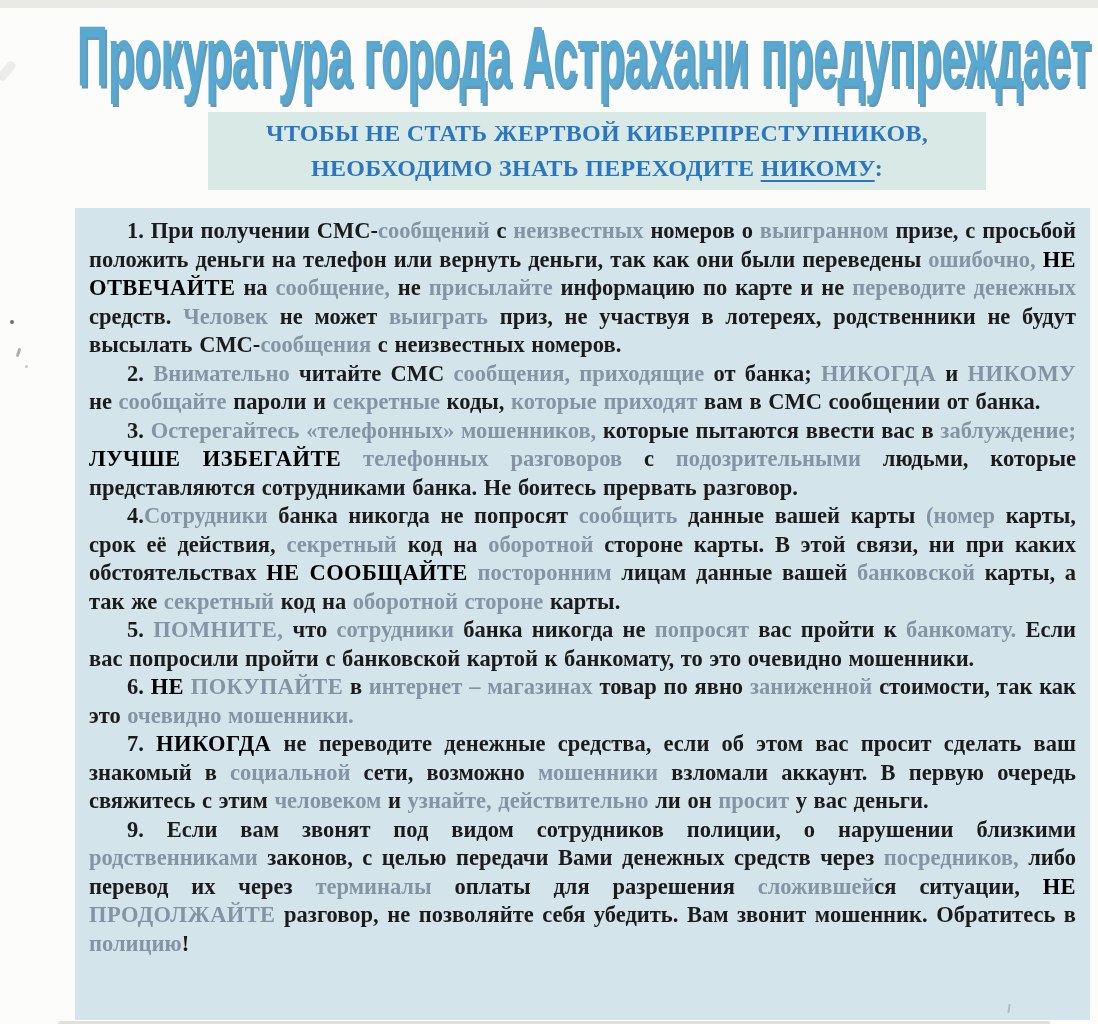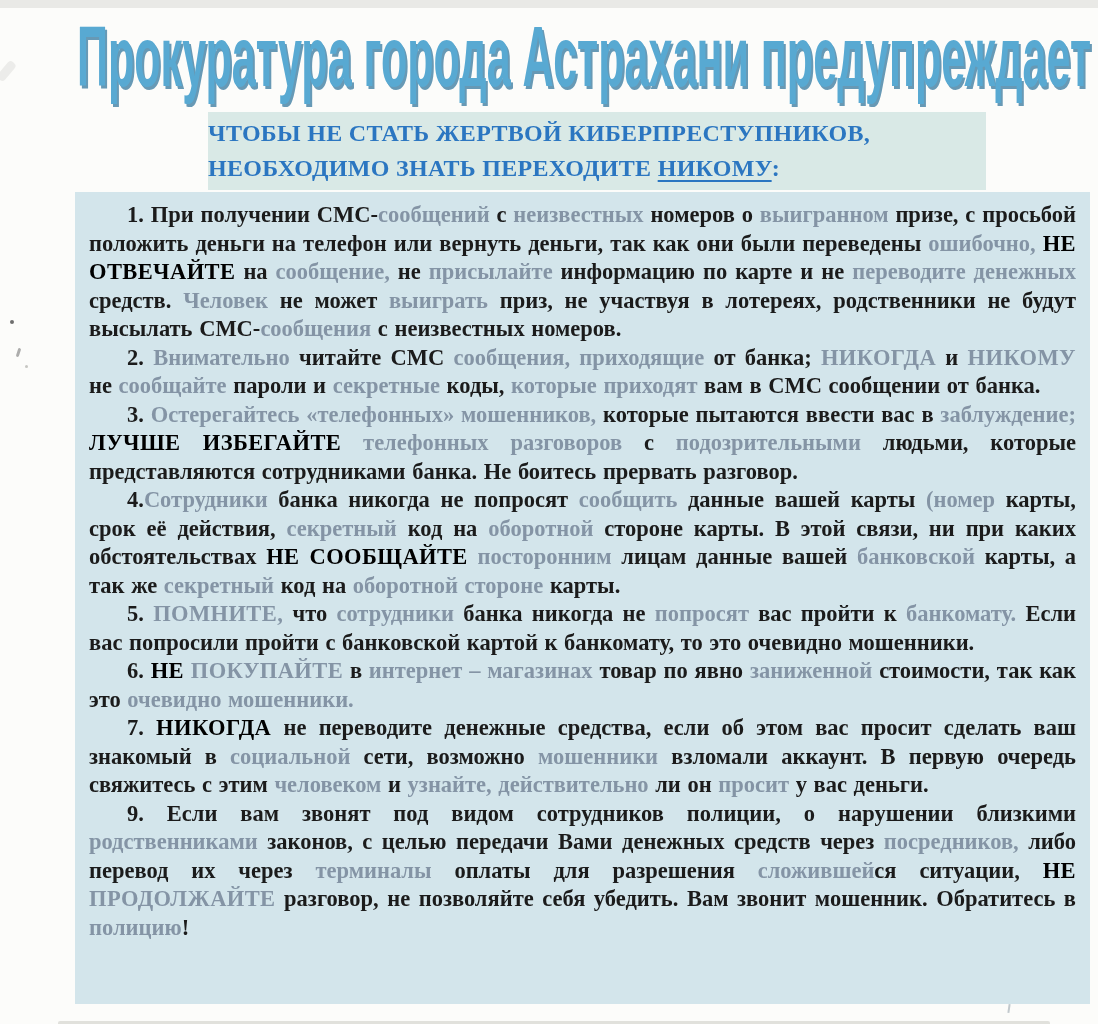--- a/index.html
+++ b/index.html
@@ -24,34 +24,34 @@
   }
   .title-wrap{
     position:absolute;left:74px;top:2px;width:1024px;height:100px;
   }
   .title-wrap svg{display:block;}
   .title-main{fill:var(--title-blue);}
   .title-shadow{fill:var(--title-shadow);opacity:.75;}
   .subtitle-box{
     position:absolute;left:208px;top:104px;width:778px;height:78px;
     background:var(--subtitle-bg);
-    display:flex;flex-direction:column;justify-content:center;align-items:flex-start;
+    display:flex;flex-direction:column;justify-content:center;align-items:center;
     text-align:center;
     color:var(--subtitle-text);
     font-family:"Liberation Serif", serif;
     font-weight:700;font-size:24px;line-height:35px;
     letter-spacing:.3px;
   }
   .subtitle-box .u{
     text-decoration:underline;
     text-decoration-thickness:2px;
     text-underline-offset:4px;
   }
   .rules-panel{
-    position:absolute;left:75px;top:184px;width:1015px;height:812px;
+    position:absolute;left:75px;top:200px;width:1015px;height:812px;
     background:var(--rules-bg);
     box-sizing:border-box;
     padding:9px 14px 0 14px;
   }
   .rule{
     margin:0;
     text-align:justify;
     text-indent:38px;
     font-family:"Liberation Serif", serif;
     font-weight:700;

